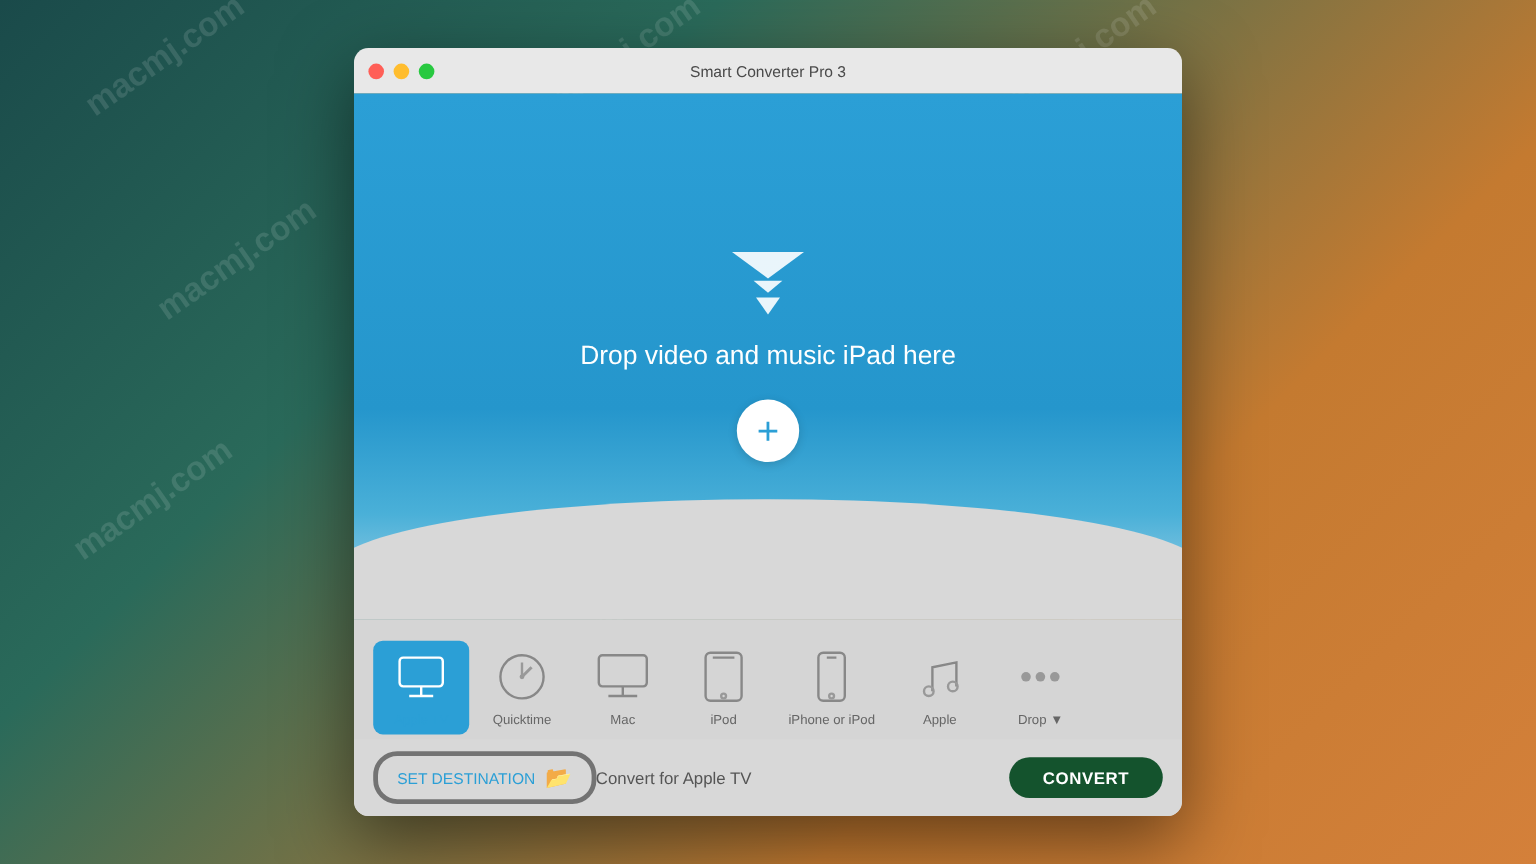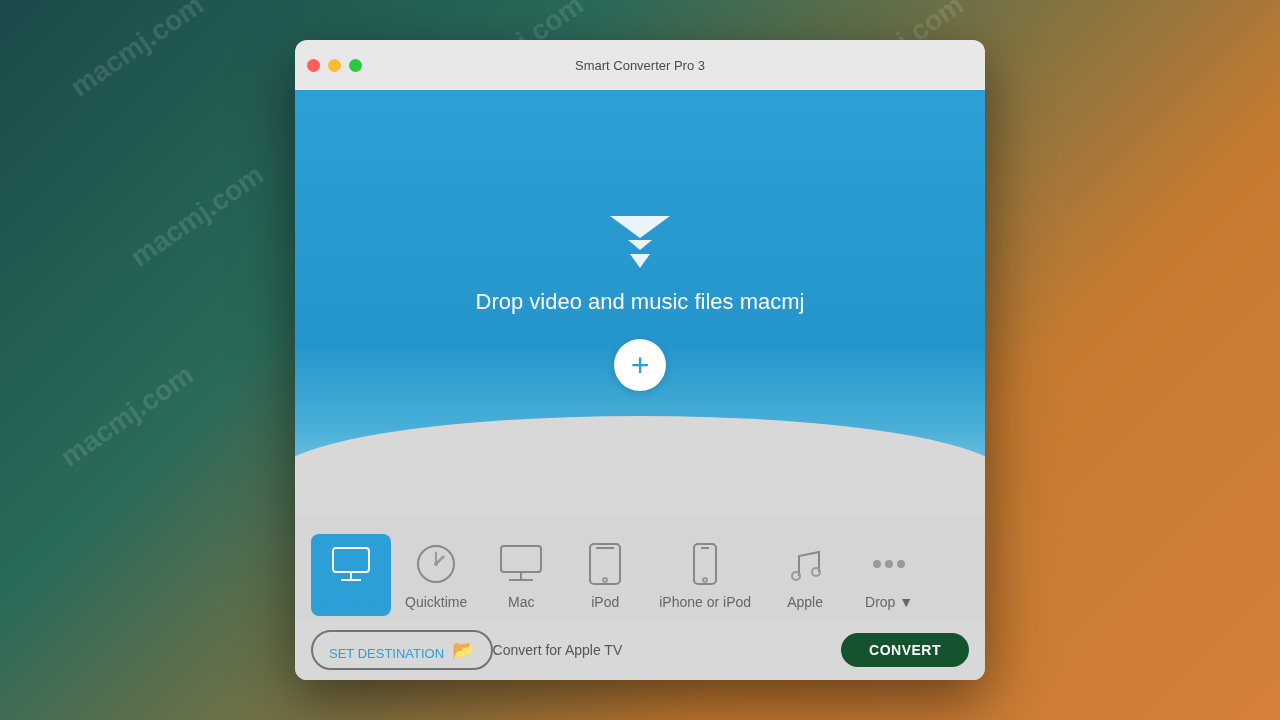--- a/index.html
+++ b/index.html
@@ -34,21 +34,21 @@
       overflow: hidden;
       box-shadow: 0 20px 60px rgba(0,0,0,0.5);
       display: flex;
       flex-direction: column;
       position: relative;
     }
 
     
     .title-bar {
       background: #e8e8e8;
-      height: 50px;
+      height: 38px;
       display: flex;
       align-items: center;
       padding: 12px 12px;
       flex-shrink: 0;
       position: relative;
     }
 
     .window-controls {
       display: flex;
       gap: 8px;
@@ -200,21 +200,21 @@
 
     .device-icon-wrap {
       width: 48px;
       height: 48px;
       display: flex;
       align-items: center;
       justify-content: center;
     }
 
     .device-label {
-      font-size: 14px;
+      font-size: 11px;
       color: #666;
       text-align: left;
     }
 
     .device-item.active .device-label {
       color: #2b9fd6;
       font-weight: 500;
     }
 
     
@@ -232,29 +232,29 @@
     .action-bar {
       display: flex;
       align-items: center;
       padding: 10px 16px;
       background: #d8d8d8;
       gap: 0;
     }
 
     .set-dest-btn {
       background: transparent;
-      border: 2px solid #737373;
+      border: 4px solid #737373;
       color: #2b9fd6;
       border-radius: 20px;
       padding: 7px 16px;
       font-size: 13px;
       font-weight: 500;
       cursor: pointer;
       display: flex;
-      align-items: flex-end;
+      align-items: center;
       gap: 8px;
     }
 
     .convert-label {
       flex: 1;
       text-align: left;
       color: #555;
       font-size: 14px;
     }
 
@@ -318,21 +318,21 @@
 
   <div class="drop-zone">
 
     <div class="drop-icon">
       <div class="funnel">
         <div class="funnel-top"></div>
         <div class="funnel-mid"></div>
         <div class="funnel-arrow"></div>
       </div>
     </div>
-    <div class="drop-text">Drop video and music files macmj</div>
+    <div class="drop-text">Drop video and music iPad here</div>
     <button class="add-btn">
       <span>+</span>
     </button>
   </div>
 
   <div class="bottom-panel">
 
     <div class="device-bar">
 
       <div class="device-item active">

